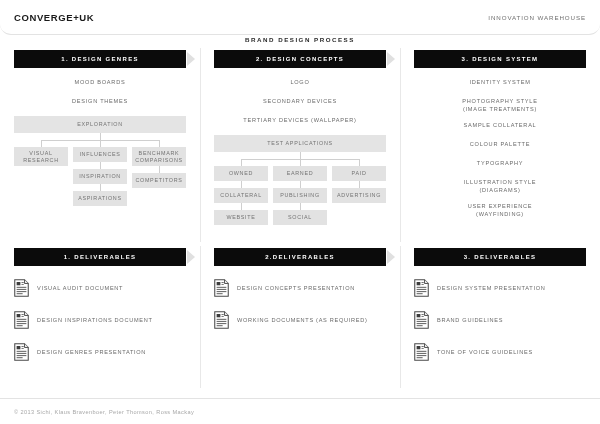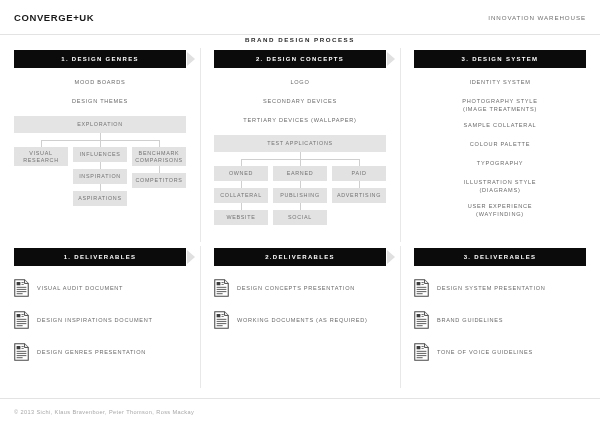--- a/index.html
+++ b/index.html
@@ -27,20 +27,21 @@
     position: absolute;
     left: 0; top: 0;
     width: 600px;
     height: 28px;
     display: flex;
     align-items: center;
     justify-content: space-between;
     padding: 17px 14px;
     box-sizing: border-box;
     border-bottom: 1px solid #e3e3e3;
+    border-radius: 11px;
   }
   .brand {
     font-size: 9.5px;
     font-weight: bold;
     letter-spacing: 0.6px;
     color: #1a1a1a;
   }
   .topright {
     font-size: 6.2px;
     letter-spacing: 0.9px;

